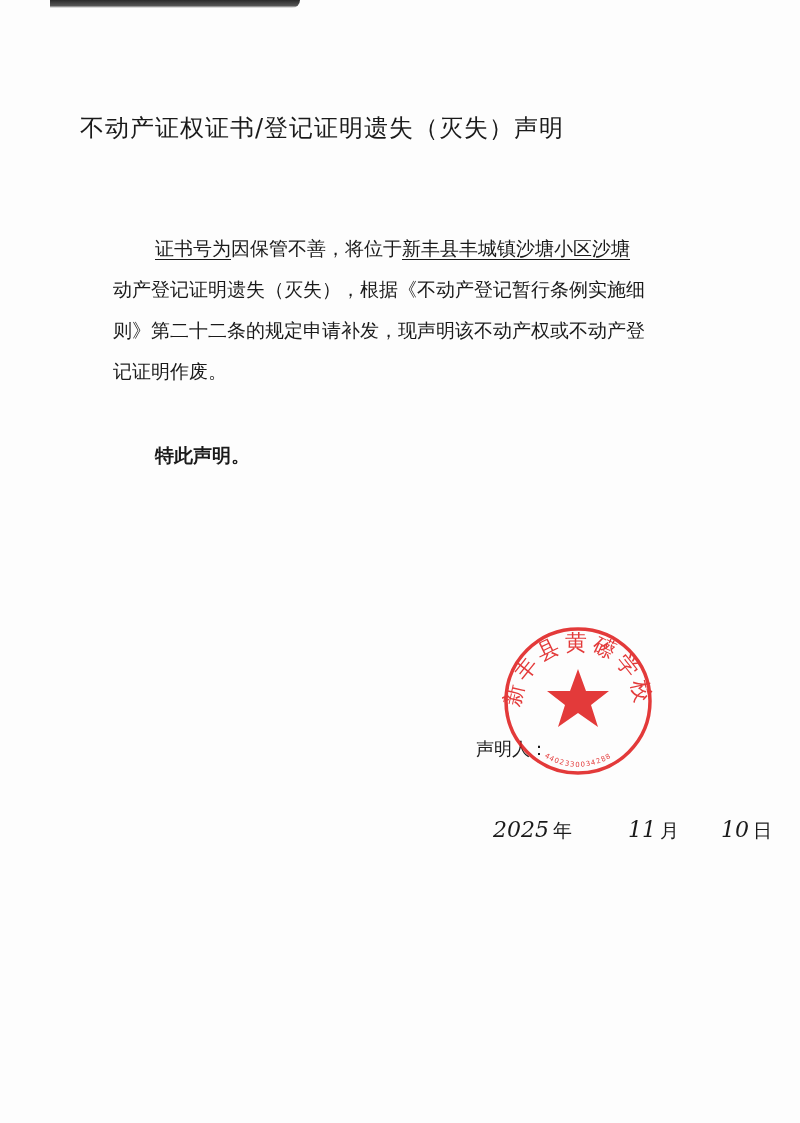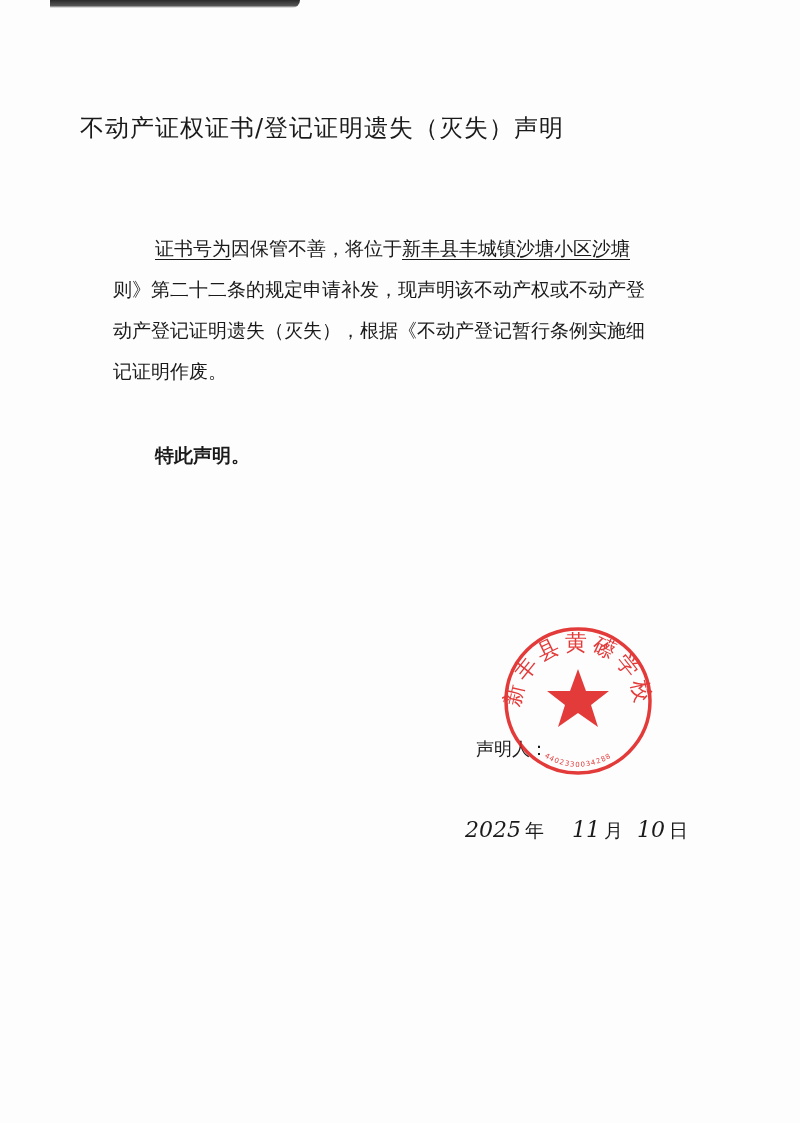--- a/index.html
+++ b/index.html
@@ -27,35 +27,35 @@
   .line { white-space: nowrap; display: block; height: 41px; }
   .indent { padding-left: 42px; }
   .u { text-decoration: underline; text-underline-offset: 4px; }
   .blank-u { display: inline-block; border-bottom: 1.5px solid #222; line-height: 24px; padding: 0 6px; }
   .closing { position: absolute; top: 443px; left: 155px; font-size: 19px; font-family: "DejaVu Sans", sans-serif; font-weight: bold; }
   .declarant { position: absolute; top: 737px; left: 476px; font-size: 18px; font-family: "DejaVu Sans", sans-serif; }
   .date {
     position: absolute; top: 817px; left: 465px; font-size: 19px;
     font-family: "DejaVu Sans", sans-serif;
   }
-  .hw { font-family: "DejaVu Serif", serif; font-style: italic; font-size: 22px; margin-right: 4px; }
+  .hw { font-family: "DejaVu Serif", serif; font-style: italic; font-size: 22px; margin-right: 4px; margin-left: 28px; }
   .date .gap { display: inline-block; width: 28px; }
   .seal { position: absolute; left: 502px; top: 625px; width: 152px; height: 152px; opacity: 0.88; }
 </style>
 </head>
 <body>
 
 <div class="scan-edge"></div>
 
 <div class="title">不动产证权证书/登记证明遗失（灭失）声明</div>
 
 <div class="body-text">
   <span class="line indent"><span class="u">证书号为</span><span>因保管不善，将位于</span><span class="u">新丰县丰城镇沙塘小区沙塘</span></span>
+  <span class="line">动产登记证明遗失（灭失），根据《不动产登记暂行条例实施细</span>
   <span class="line">则》第二十二条的规定申请补发，现声明该不动产权或不动产登</span>
-  <span class="line">动产登记证明遗失（灭失），根据《不动产登记暂行条例实施细</span>
   <span class="line">记证明作废。</span>
 </div>
 
 <div class="closing">特此声明。</div>
 
 <div class="declarant">声明人：</div>
 
 <svg class="seal" viewBox="0 0 152 152">
   <defs>
     <path id="sealArc" d="M 30 118 A 58 58 0 1 1 122 118"></path>

